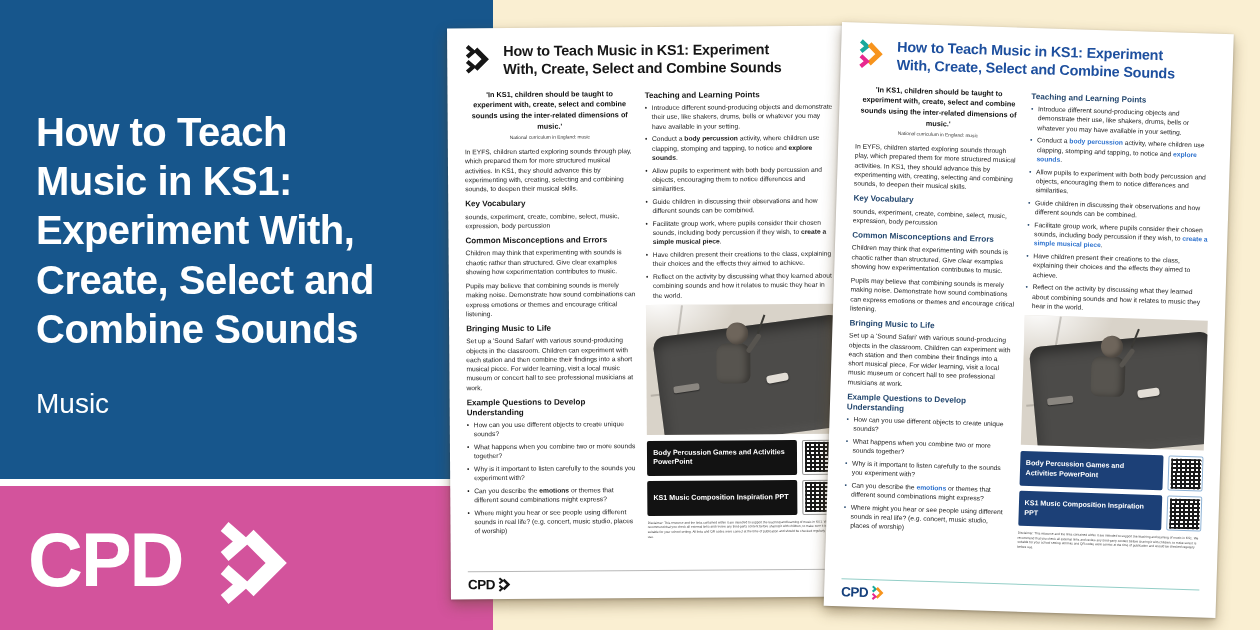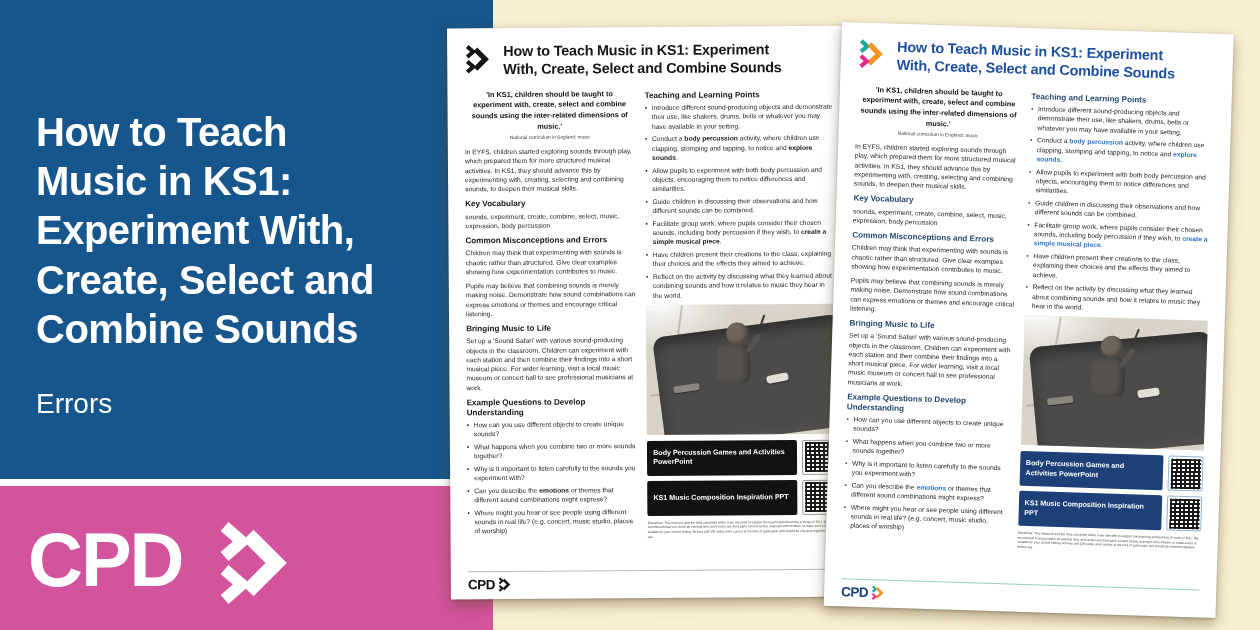--- a/index.html
+++ b/index.html
@@ -124,21 +124,21 @@
 </head>
 <body>
 
 <div class="left-panel">
   <div class="panel-blue">
     <h1>How to Teach
 Music in KS1:
 Experiment With,
 Create, Select and
 Combine Sounds</h1>
-    <div class="subject">Errors</div>
+    <div class="subject">Music</div>
   </div>
   <div class="divider"></div>
   <div class="panel-pink">
     <span class="cpd-big">CPD</span>
     <svg class="cpd-big-chev" width="86" height="86" viewBox="0 0 40 40">
       <path class="chev chev-sm" d="M4 3 L12 10 L4 17"></path>
       <path class="chev chev-lg" d="M15 7 L28 20 L15 33"></path>
       <path class="chev chev-sm" d="M4 23 L12 30 L4 37"></path>
     </svg>
   </div>

